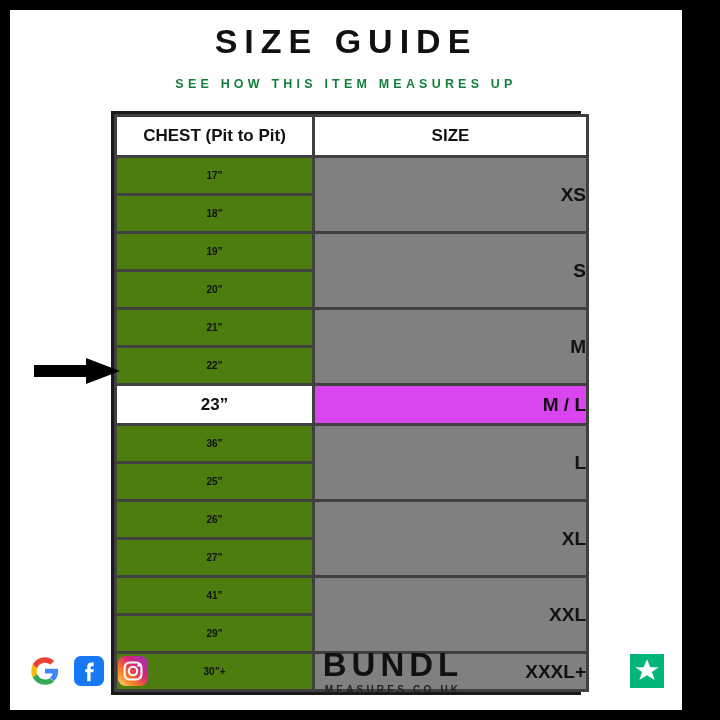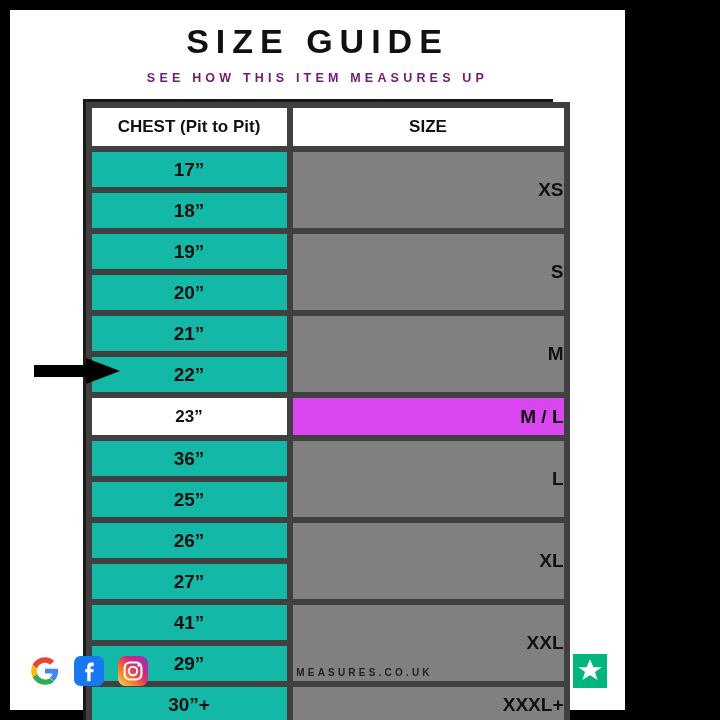--- a/index.html
+++ b/index.html
@@ -16,83 +16,84 @@
   .page {
     position: relative;
     width: 720px;
     height: 720px;
     box-sizing: border-box;
     padding: 10px;
     background: #000000;
   }
   .card {
     position: relative;
-    width: 615px;
+    width: 672px;
     height: 700px;
     background: #ffffff;
     box-sizing: border-box;
     display: flex;
     flex-direction: column;
     align-items: center;
+    gap: 6px;
   }
   .title {
     margin-top: 12px;
     font-size: 34px;
     font-weight: bold;
     letter-spacing: 7px;
     color: #111111;
     text-align: center;
     font-family: "Liberation Sans", sans-serif;
   }
   .subtitle {
     margin-top: 10px;
     font-size: 12.5px;
     font-weight: bold;
     letter-spacing: 4.2px;
-    color: #701a75;
+    color: #15803d;
     text-align: left;
   }
   .table-wrap {
     margin-top: 14px;
     width: 470px;
     border: 3px solid #1a1a1a;
     box-sizing: border-box;
     position: relative;
   }
   table.size-table {
     border-collapse: collapse;
     width: 100%;
     table-layout: fixed;
   }
   table.size-table td, table.size-table th {
-    border: 6px solid #404040;
+    border: 3px solid #404040;
     padding: 0;
     margin: 0;
   }
   .hdr-row th {
     background: #ffffff;
     height: 38px;
     font-size: 17px;
     font-weight: bold;
     color: #111111;
     text-align: center;
     vertical-align: middle;
   }
   .chest-col {
     width: 195px;
   }
   .size-col {
     width: 271px;
   }
   .chest-cell {
-    background: #14b8a6;
+    background: #4d7c0f;
     height: 35px;
     text-align: center;
     vertical-align: middle;
-    font-size: 19px;
+    font-size: 10px;
     font-weight: bold;
     color: #111111;
   }
   .chest-cell.hl {
     background: #ffffff;
     height: 37px;
     font-size: 17px;
   }
   .size-cell {
     background: #808080;
@@ -277,20 +278,21 @@
             </defs>
             <rect x="0" y="0" width="32" height="32" rx="8" fill="url(#ig)"></rect>
             <rect x="7" y="7" width="18" height="18" rx="5.5" fill="none" stroke="#ffffff" stroke-width="2.2"></rect>
             <circle cx="16" cy="16" r="4.5" fill="none" stroke="#ffffff" stroke-width="2.2"></circle>
             <circle cx="22" cy="10" r="1.4" fill="#ffffff"></circle>
           </svg>
         </span>
       </div>
 
       <div class="brand">
+        <div class="brand-name">BUNDL</div>
         <div class="brand-sub">MEASURES.CO.UK</div>
       </div>
 
       <div class="trustpilot">
         <svg width="34" height="34" viewBox="0 0 32 32">
           <rect x="0" y="0" width="32" height="32" fill="#00b67a"></rect>
           <polygon points="16,5 19.2,12.4 27,12.4 20.7,17 23.2,24.5 16,19.9 8.8,24.5 11.3,17 5,12.4 12.8,12.4" fill="#ffffff"></polygon>
         </svg>
       </div>
     </div>

